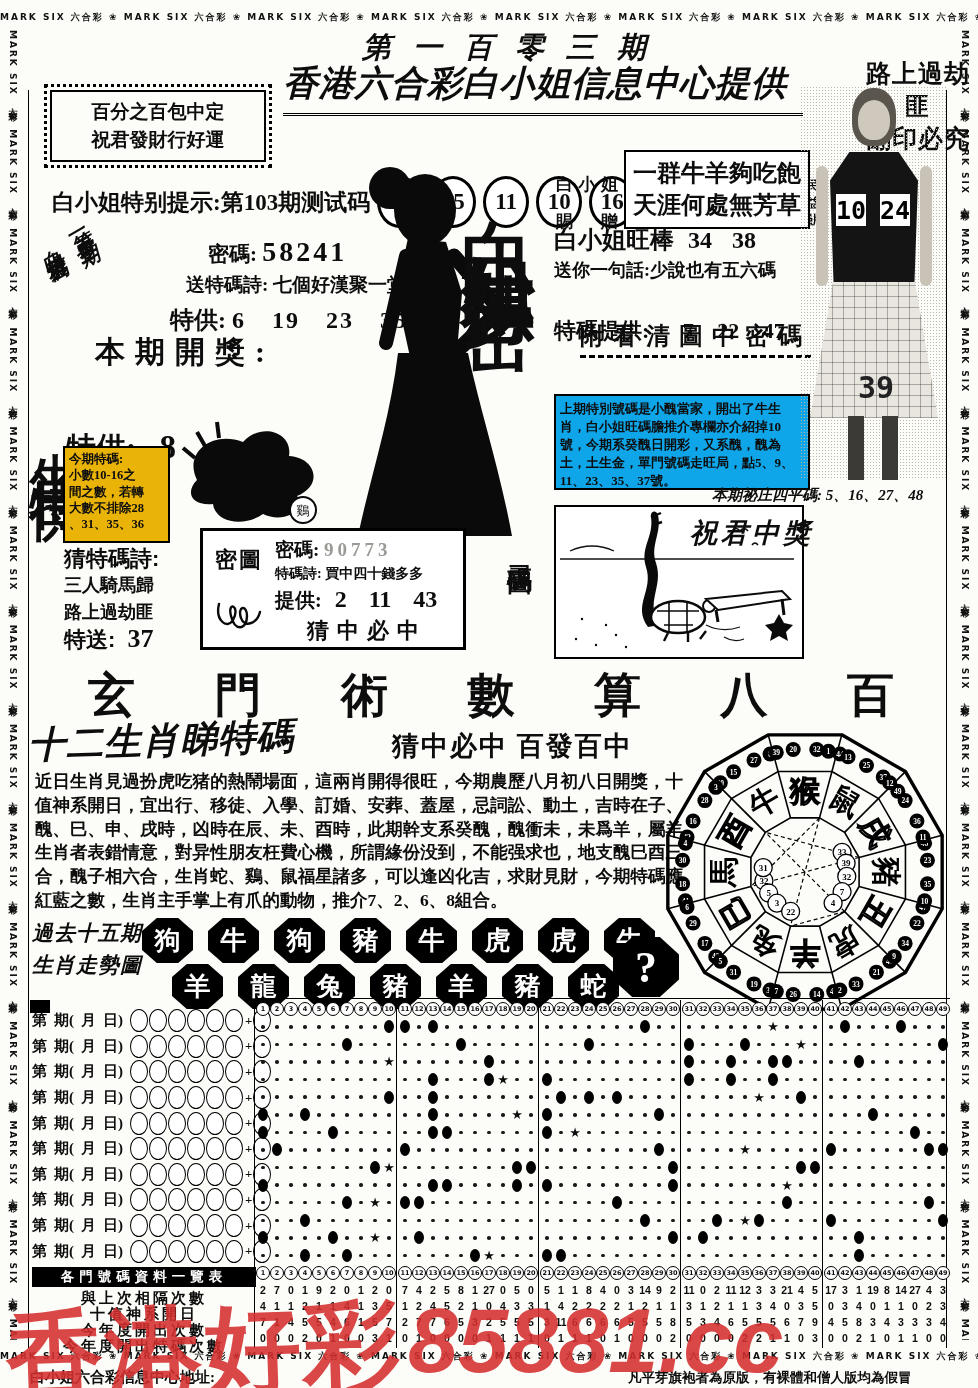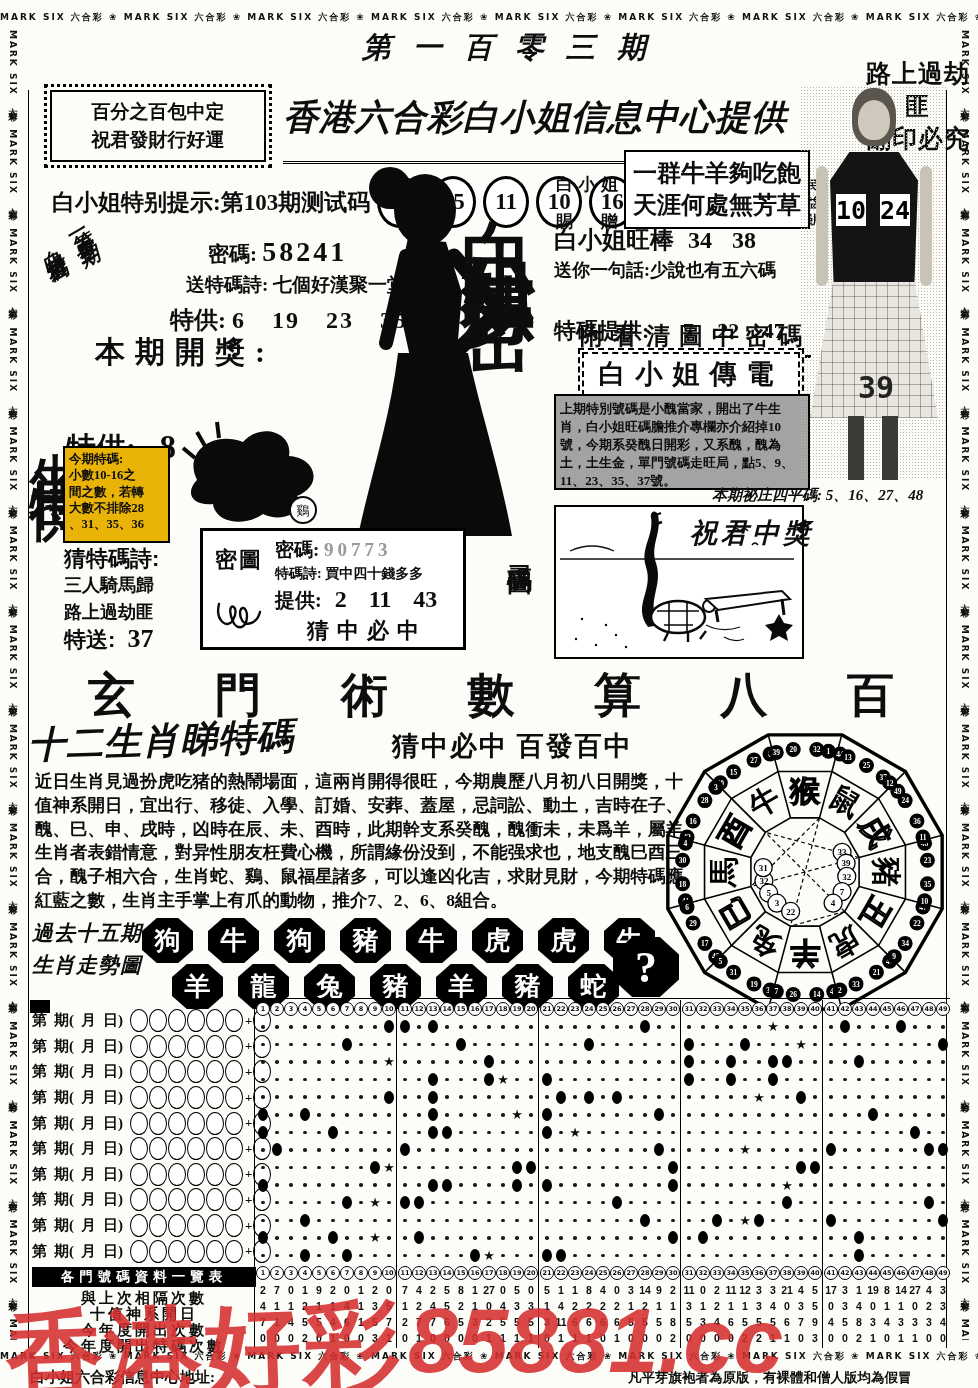--- a/index.html
+++ b/index.html
@@ -15,21 +15,21 @@
   .strip-left{left:2px;top:30px;width:22px;height:1310px;writing-mode:vertical-rl;line-height:22px;}
   .strip-right{left:954px;top:30px;width:22px;height:1310px;writing-mode:vertical-rl;line-height:22px;}
   .vline{position:absolute;border-left:1.5px solid #000;}
   
   .promo-box{left:50px;top:90px;width:212px;height:68px;border:2.5px solid #000;outline:3px dotted #000;
              outline-offset:3px;display:flex;flex-direction:column;justify-content:center;text-align:center;
              font-size:19px;font-weight:bold;line-height:1.5;}
   .issue{left:290px;top:28px;width:450px;text-align:center;font-size:29px;font-weight:900;
          font-style:italic;letter-spacing:22px;white-space:nowrap;}
   .main-title{left:283px;top:60px;width:520px;font-size:35px;font-weight:900;font-style:italic;
-              letter-spacing:1px;white-space:nowrap;border-bottom:3px double #000;padding-bottom:20px;margin-top:34px;}
+              letter-spacing:1px;white-space:nowrap;border-bottom:3px double #000;padding-bottom:6px;}
   .copyright{left:858px;top:58px;font-size:25px;font-weight:900;line-height:1.3;text-align:center;letter-spacing:1px;}
   .tiprow{left:52px;top:98px;display:flex;align-items:center;gap:7px;font-size:23px;font-weight:bold;white-space:nowrap;}
   .num-circle{width:40px;height:46px;border:3px solid #000;border-radius:50%;display:flex;align-items:center;
               justify-content:center;font-size:23px;font-weight:bold;background:#fff;flex:none;}
   .plus{font-size:32px;font-weight:bold;}
   .right-note{left:748px;top:92px;font-size:13px;font-weight:bold;line-height:1.3;text-align:center;}
   
   .stamp{left:28px;top:228px;transform:rotate(-30deg);display:flex;gap:8px;font-style:italic;}
   .stamp span{writing-mode:vertical-rl;font-size:20px;font-weight:bold;letter-spacing:3px;}
   .t-pw{left:208px;top:236px;font-size:21px;font-weight:bold;}
@@ -68,21 +68,21 @@
            line-height:1.35;white-space:nowrap;background:#fff;}
   .wangbang{left:554px;top:224px;font-size:24px;font-weight:bold;}
   .wangbang b{word-spacing:14px;margin-left:8px;}
   .sentence{left:554px;top:258px;font-size:18px;font-weight:bold;}
   .temaprov{left:554px;top:287px;font-size:22px;font-weight:bold;margin-top:29px;}
   .temaprov b{word-spacing:18px;margin-left:28px;}
   .seemap{left:580px;top:320px;font-size:24px;font-weight:900;letter-spacing:9px;border-bottom:3px dashed #000;padding-bottom:3px;}
   .telegraph{left:578px;top:348px;width:218px;border:2px dashed #000;padding:2px;background:#fff;}
   .telegraph-inner{border:2px dashed #000;text-align:center;font-size:27px;font-weight:900;letter-spacing:10px;padding:2px 0;}
   .teletext{left:554px;top:394px;width:244px;height:84px;border:2px solid #000;font-size:13px;font-weight:bold;
-            line-height:1.38;padding:4px;background:#a3a3a3;overflow:hidden;}
+            line-height:1.38;padding:4px;background:#0ea5e9;overflow:hidden;}
   .fourflat{left:712px;top:486px;font-size:15px;font-weight:bold;font-style:italic;}
   .scene{left:554px;top:505px;width:246px;height:150px;border:2.5px solid #000;background:#fff;}
   .wish{left:690px;top:515px;font-size:27px;font-weight:900;font-style:italic;letter-spacing:4px;z-index:5;}
   
   .photo{left:800px;top:86px;width:148px;height:394px;overflow:hidden;
          background-image:radial-gradient(#b9b5ad 0.8px,transparent 0.9px);background-size:3px 3px;}
   .ph-head{position:absolute;left:52px;top:2px;width:44px;height:58px;background:#5a564e;border-radius:46% 46% 40% 40%;}
   .ph-face{position:absolute;left:58px;top:14px;width:32px;height:40px;background:#cfc9bd;border-radius:50% 50% 45% 45%;}
   .ph-top{position:absolute;left:30px;top:66px;width:88px;height:130px;background:#141414;
           clip-path:polygon(22% 0,78% 0,100% 22%,96% 100%,4% 100%,0 22%);}
@@ -279,23 +279,20 @@
   <div class="abs wangbang">
     <span>白小姐旺棒</span>
     <b>34 38</b>
   </div>
   <div class="abs sentence">送你一句話:少說也有五六碼</div>
   <div class="abs temaprov">
     <span>特碼提供:</span>
     <b>7 22 47</b>
   </div>
   <div class="abs seemap">附看清圖中密碼</div>
-  <div class="abs telegraph">
-    <div class="telegraph-inner">白小姐傳電</div>
-  </div>
   <div class="abs teletext">上期特別號碼是小醜當家，開出了牛生肖，白小姐旺碼膽推介專欄亦介紹掉10號，今期系癸醜日開彩，又系醜，醜為土，土生金，單門號碼走旺局，點5、9、11、23、35、37號。</div>
   <div class="abs fourflat">本期祕庄四平碼: 5、16、27、48</div>
 
   <div class="abs scene">
     <svg width="242" height="146" viewBox="0 0 242 146">
       <path d="M4,52 H238" stroke="#111" stroke-width="1.4"></path>
       <path d="M14,44 q22,-10 44,0 M150,118 q16,8 34,2 M168,130 q10,6 20,2" fill="none" stroke="#111" stroke-width="1.3"></path>
       <path d="M92,120 C76,98 98,84 90,60 C84,40 98,30 95,10 C94,4 100,2 102,8 C106,26 94,38 100,56 C108,80 88,96 104,118 Z" fill="#0a0a0a"></path>
       <path d="M95,10 l10,-4 M97,18 l9,-3" stroke="#0a0a0a" stroke-width="2.4"></path>
       <ellipse cx="122" cy="110" rx="27" ry="16" fill="#fff" stroke="#0a0a0a" stroke-width="2.5"></ellipse>

